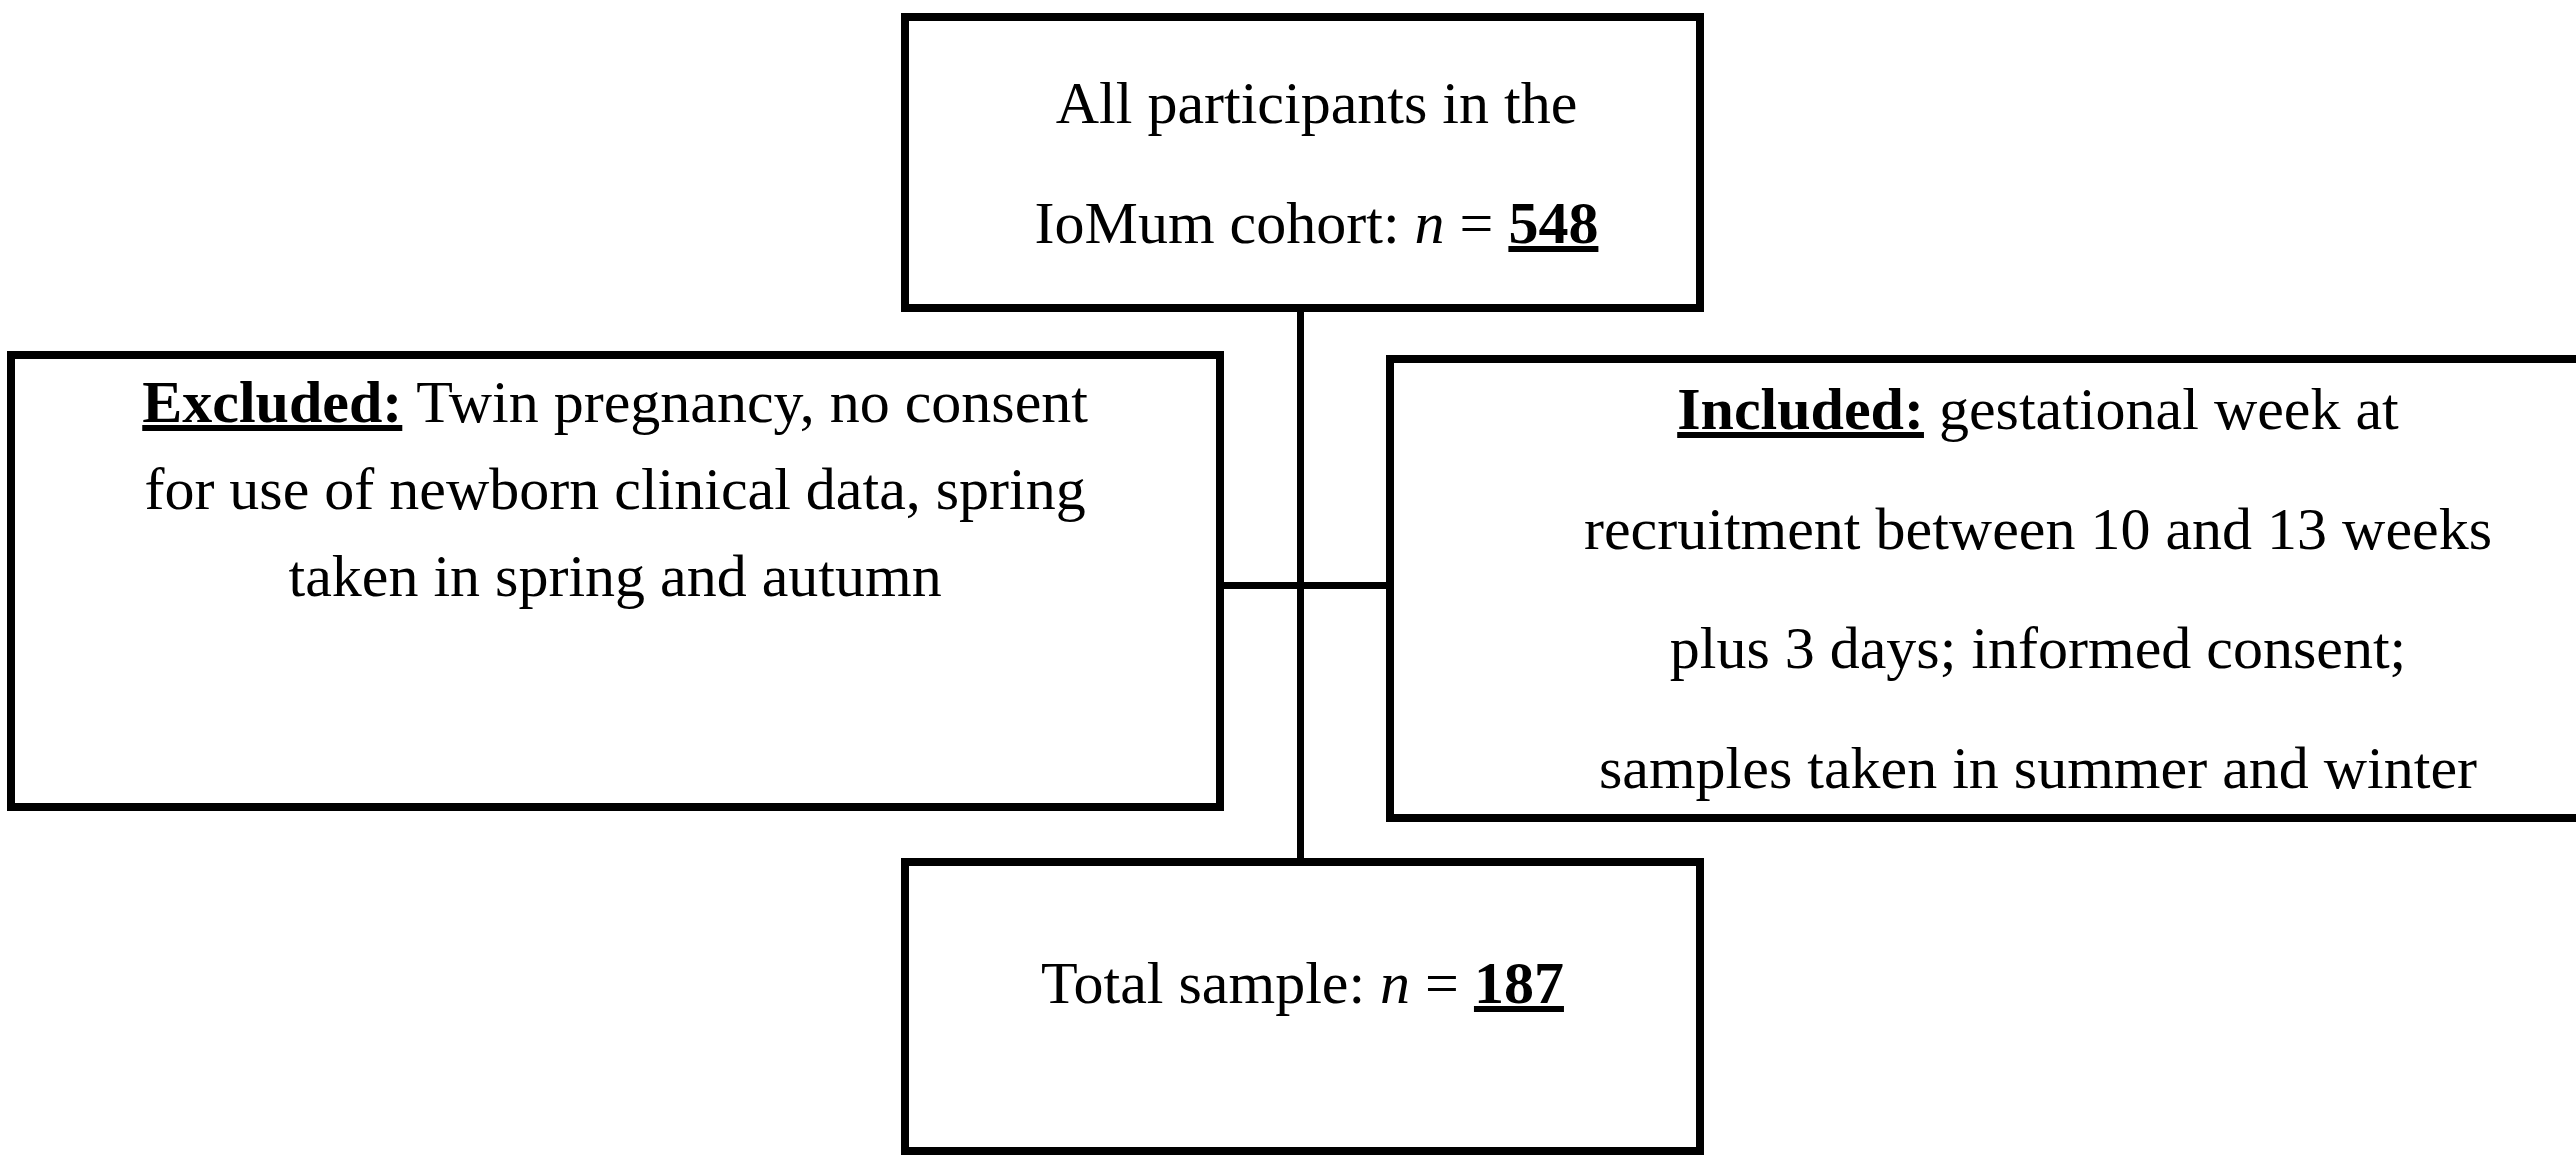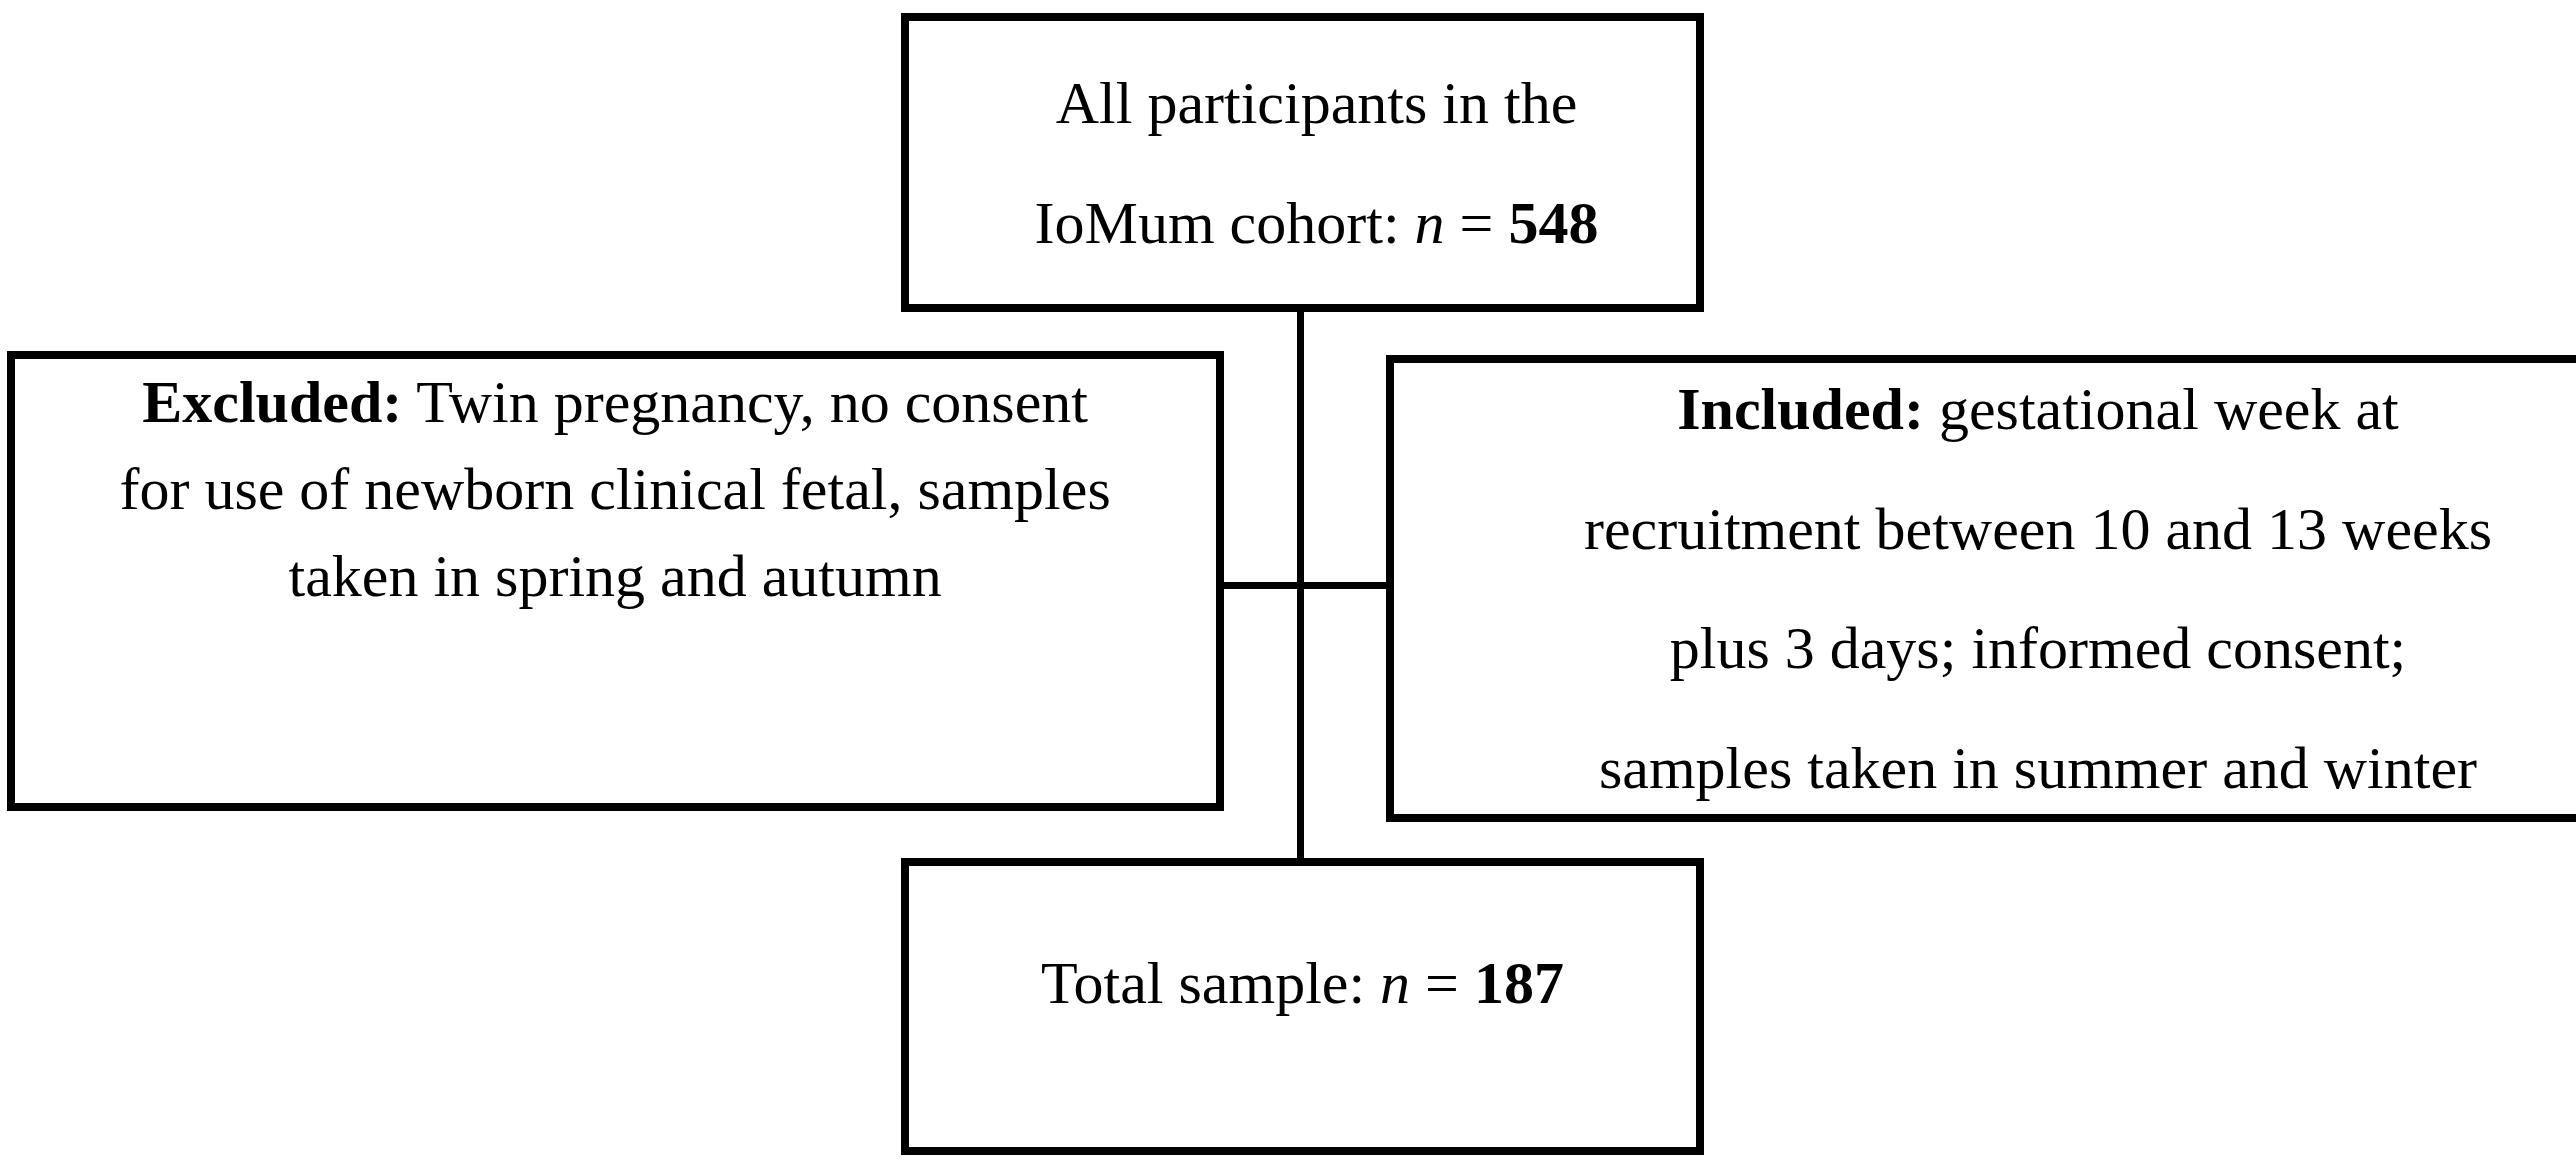--- a/index.html
+++ b/index.html
@@ -27,21 +27,21 @@
     border: 8.2px solid #000000;
     background: #ffffff;
     box-sizing: border-box;
     text-align: center;
     font-size: 60px;
     line-height: 90px;
   }
   .box .line {
     white-space: nowrap;
   }
-  .box .line span.b { font-weight: bold; }
+  .box .line span.b { font-weight: bold; text-decoration: underline; }
   .box .line span.i { font-style: italic; }
 
   
   .box-top {
     left: 901px; top: 13px;
     width: 803px; height: 299px;
     display: flex;
     flex-direction: column;
     justify-content: center;
     padding-left: 28px;
@@ -96,21 +96,21 @@
       <div class="line"><span>All participants in the</span></div>
       <div class="line"><span>IoMum cohort: </span><span class="i">n</span><span> = </span><span class="b">548</span></div>
     </div>
 
   <div class="vline"></div>
 
   <div class="hline"></div>
 
   <div class="box box-left">
       <div class="line"><span class="b">Excluded:</span><span> Twin pregnancy, no consent</span></div>
-      <div class="line"><span>for use of newborn clinical fetal, samples</span></div>
+      <div class="line"><span>for use of newborn clinical data, spring</span></div>
       <div class="line"><span>taken in spring and autumn</span></div>
     </div>
 
   <div class="box box-right">
       <div class="line"><span class="b">Included:</span><span> gestational week at</span></div>
       <div class="line"><span>recruitment between 10 and 13 weeks</span></div>
       <div class="line"><span>plus 3 days; informed consent;</span></div>
       <div class="line"><span>samples taken in summer and winter</span></div>
     </div>
 

